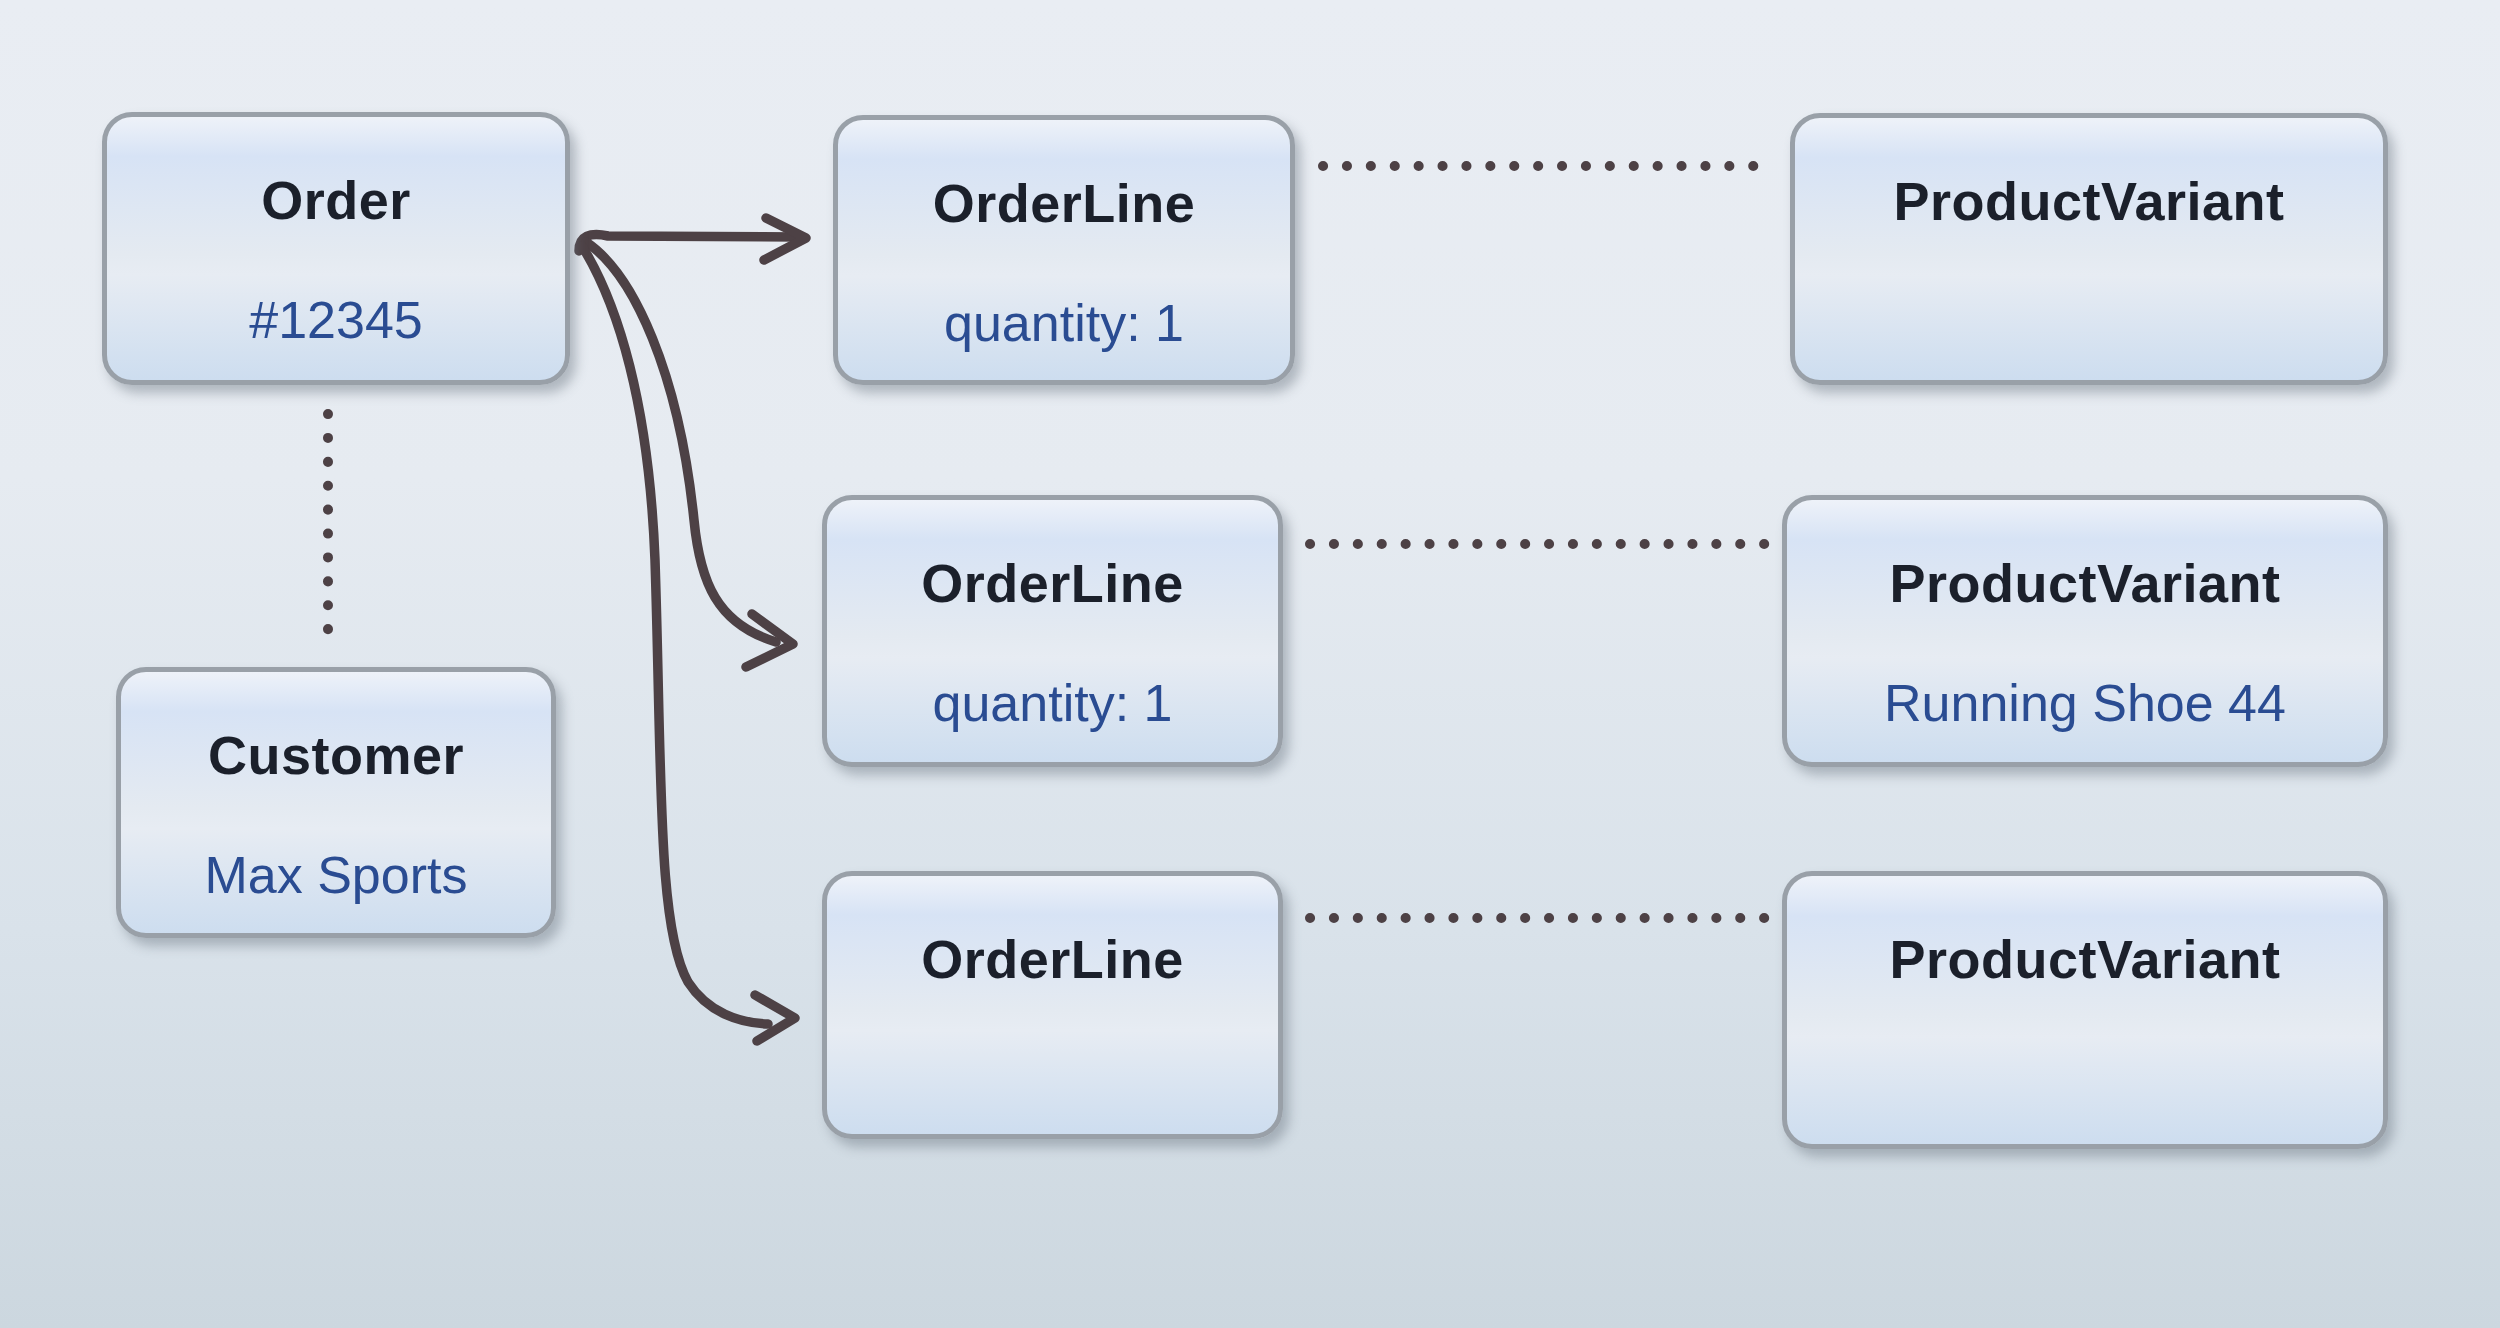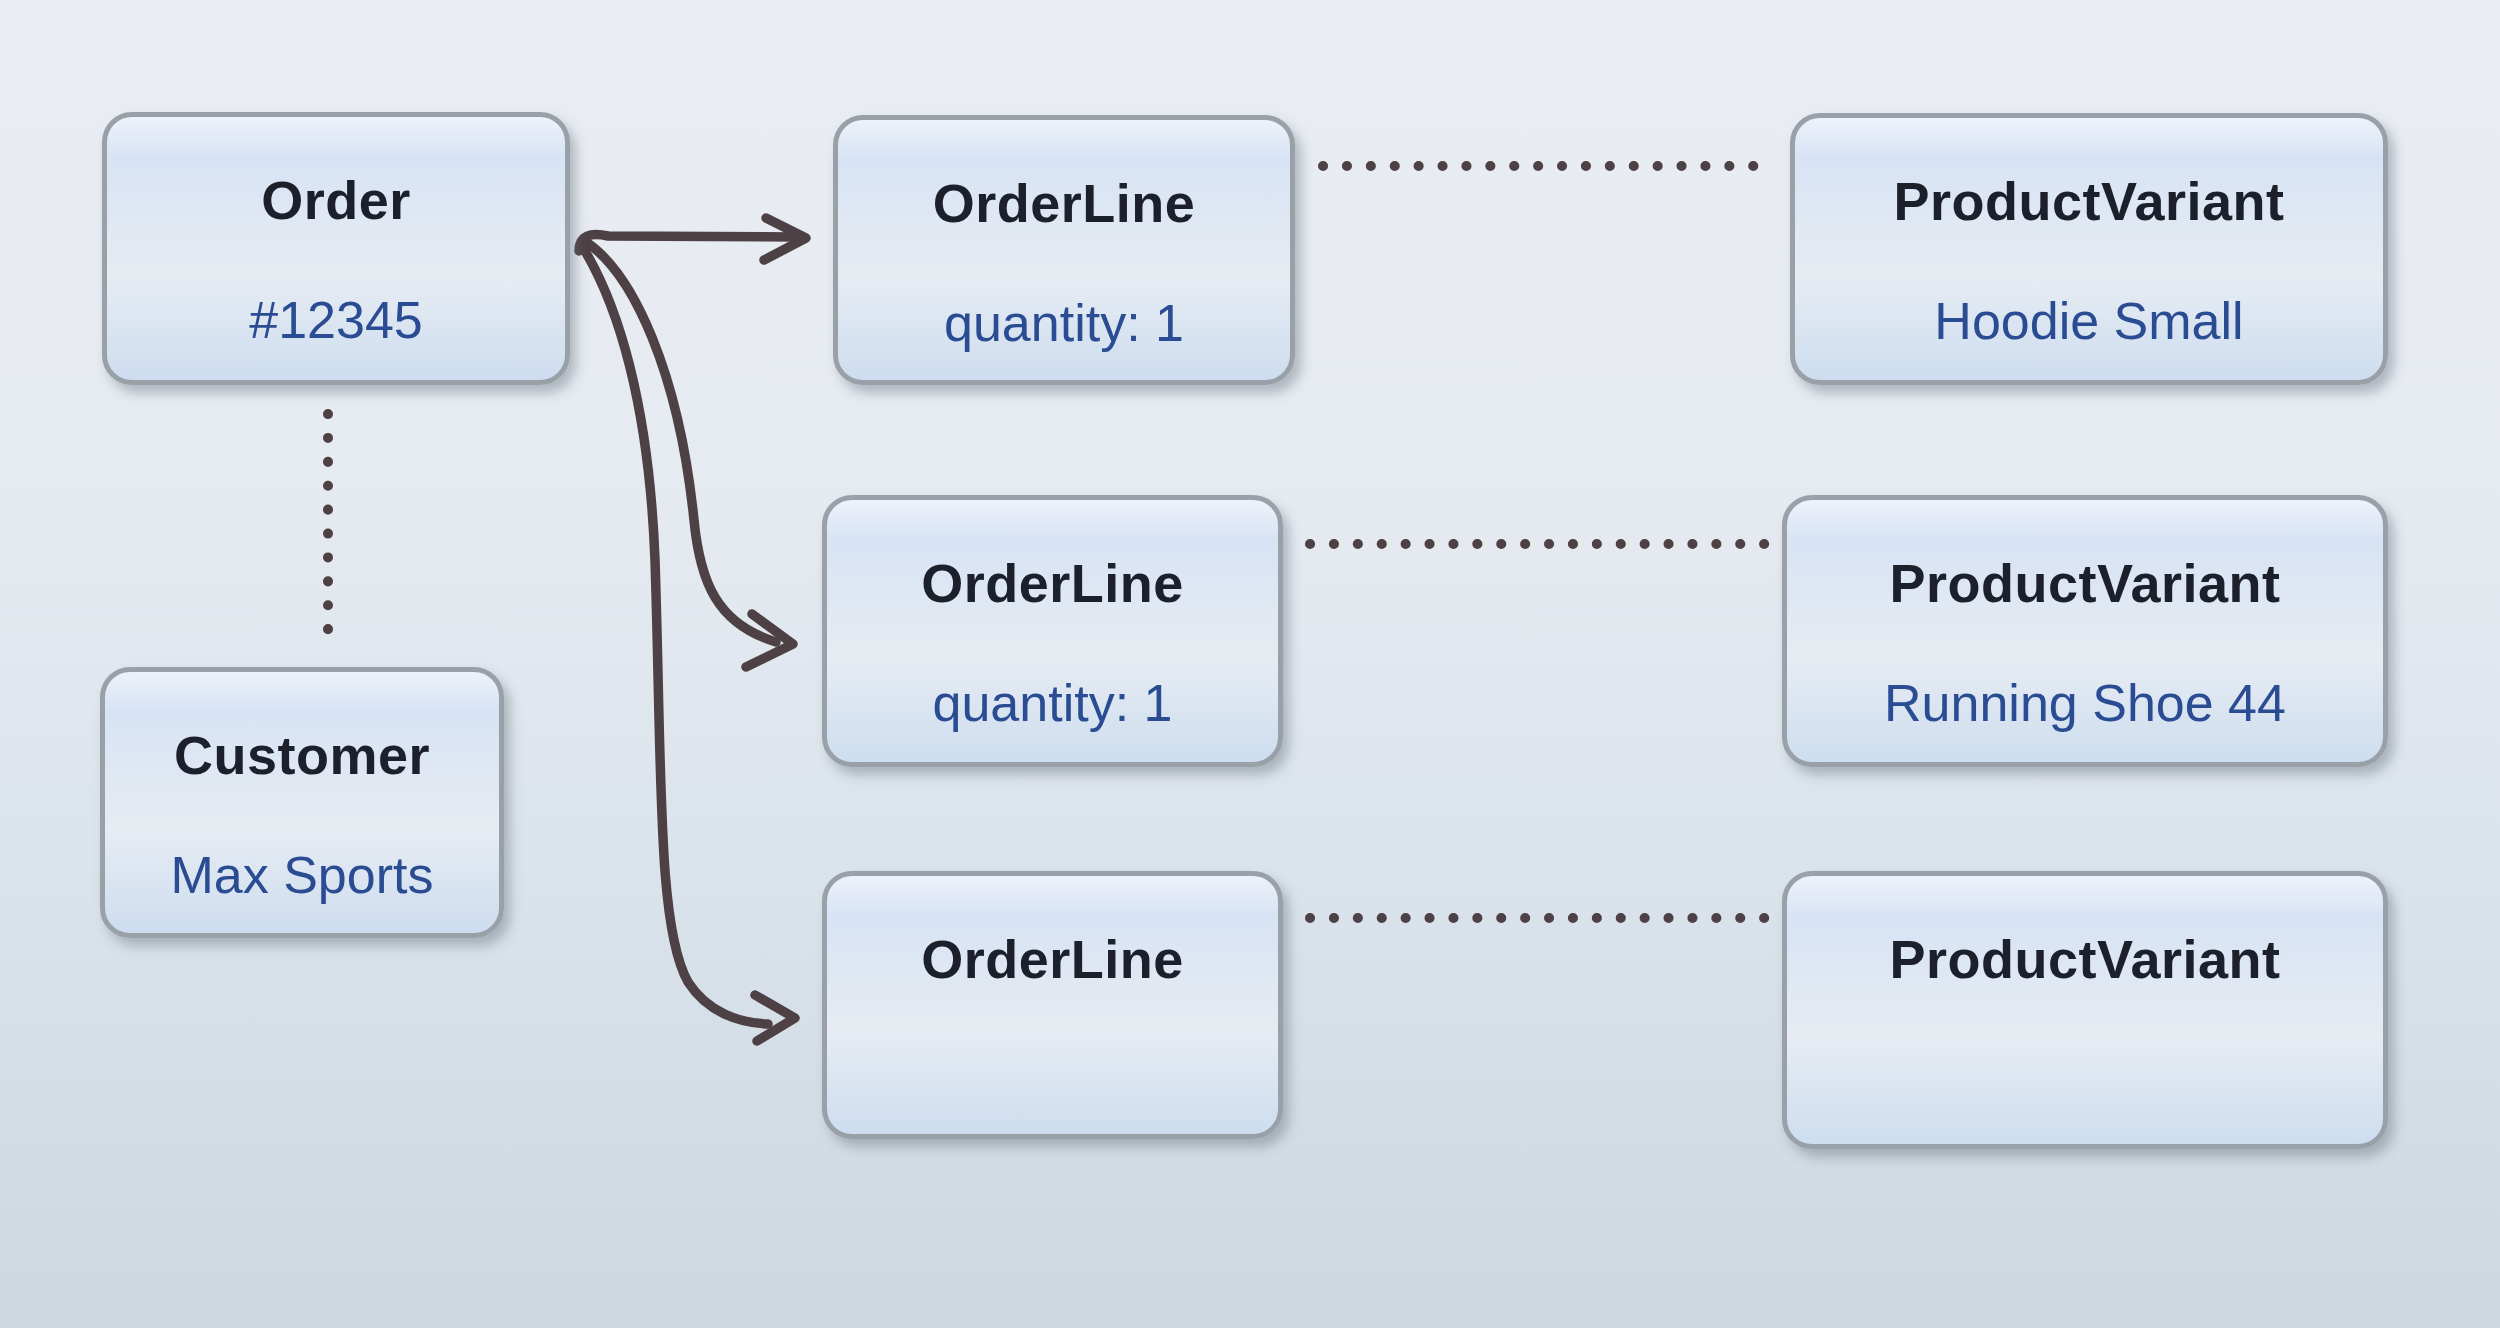--- a/index.html
+++ b/index.html
@@ -42,21 +42,21 @@
   .entity-value {
     font-size: 52px;
     font-weight: 400;
     line-height: 56px;
     margin-top: 63px;
     color: #2a4c92;
     white-space: nowrap;
   }
   
   .order-box            { left: 102px;  top: 112px; width: 468px; height: 273px; }
-  .customer-box         { left: 100px;  top: 667px; width: 404px; height: 271px; }
+  .customer-box         { left: 116px;  top: 667px; width: 440px; height: 271px; }
   .orderline-box-1      { left: 833px;  top: 115px; width: 462px; height: 270px; }
   .orderline-box-2      { left: 822px;  top: 495px; width: 461px; height: 272px; }
   .orderline-box-3      { left: 822px;  top: 871px; width: 461px; height: 268px; }
   .productvariant-box-1 { left: 1790px; top: 113px; width: 598px; height: 272px; }
   .productvariant-box-2 { left: 1782px; top: 495px; width: 606px; height: 272px; }
   .productvariant-box-3 { left: 1782px; top: 871px; width: 606px; height: 278px; }
 
   .connector-layer {
     position: absolute;
     left: 0; top: 0;
@@ -127,21 +127,20 @@
     <div class="entity-title">OrderLine</div>
     <div class="entity-value">quantity: 1</div>
   </div>
 
   <div class="entity orderline-box-3">
     <div class="entity-title">OrderLine</div>
   </div>
 
   <div class="entity productvariant-box-1">
     <div class="entity-title">ProductVariant</div>
-    <div class="entity-value">Hoodie Small</div>
   </div>
 
   <div class="entity productvariant-box-2">
     <div class="entity-title">ProductVariant</div>
     <div class="entity-value">Running Shoe 44</div>
   </div>
 
   <div class="entity productvariant-box-3">
     <div class="entity-title">ProductVariant</div>
   </div>

